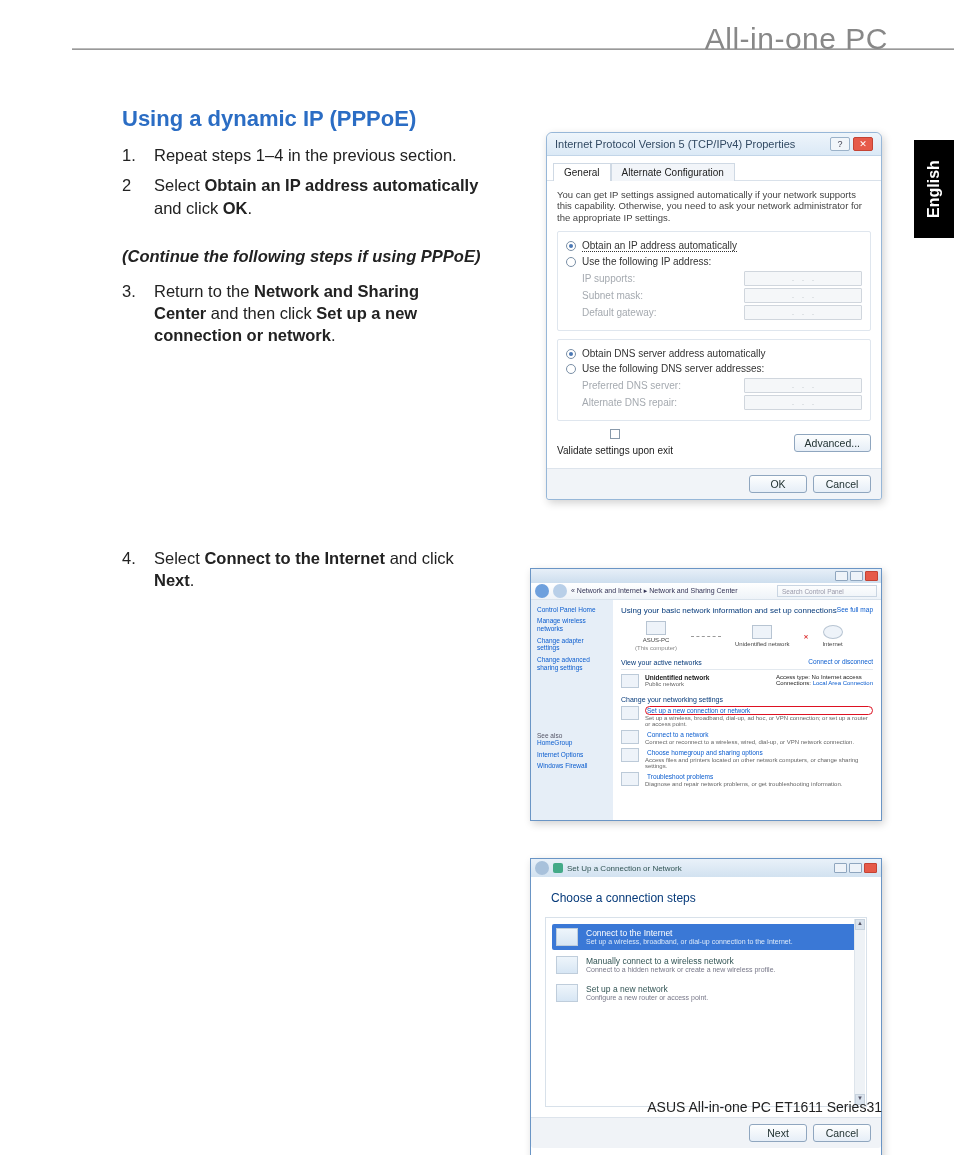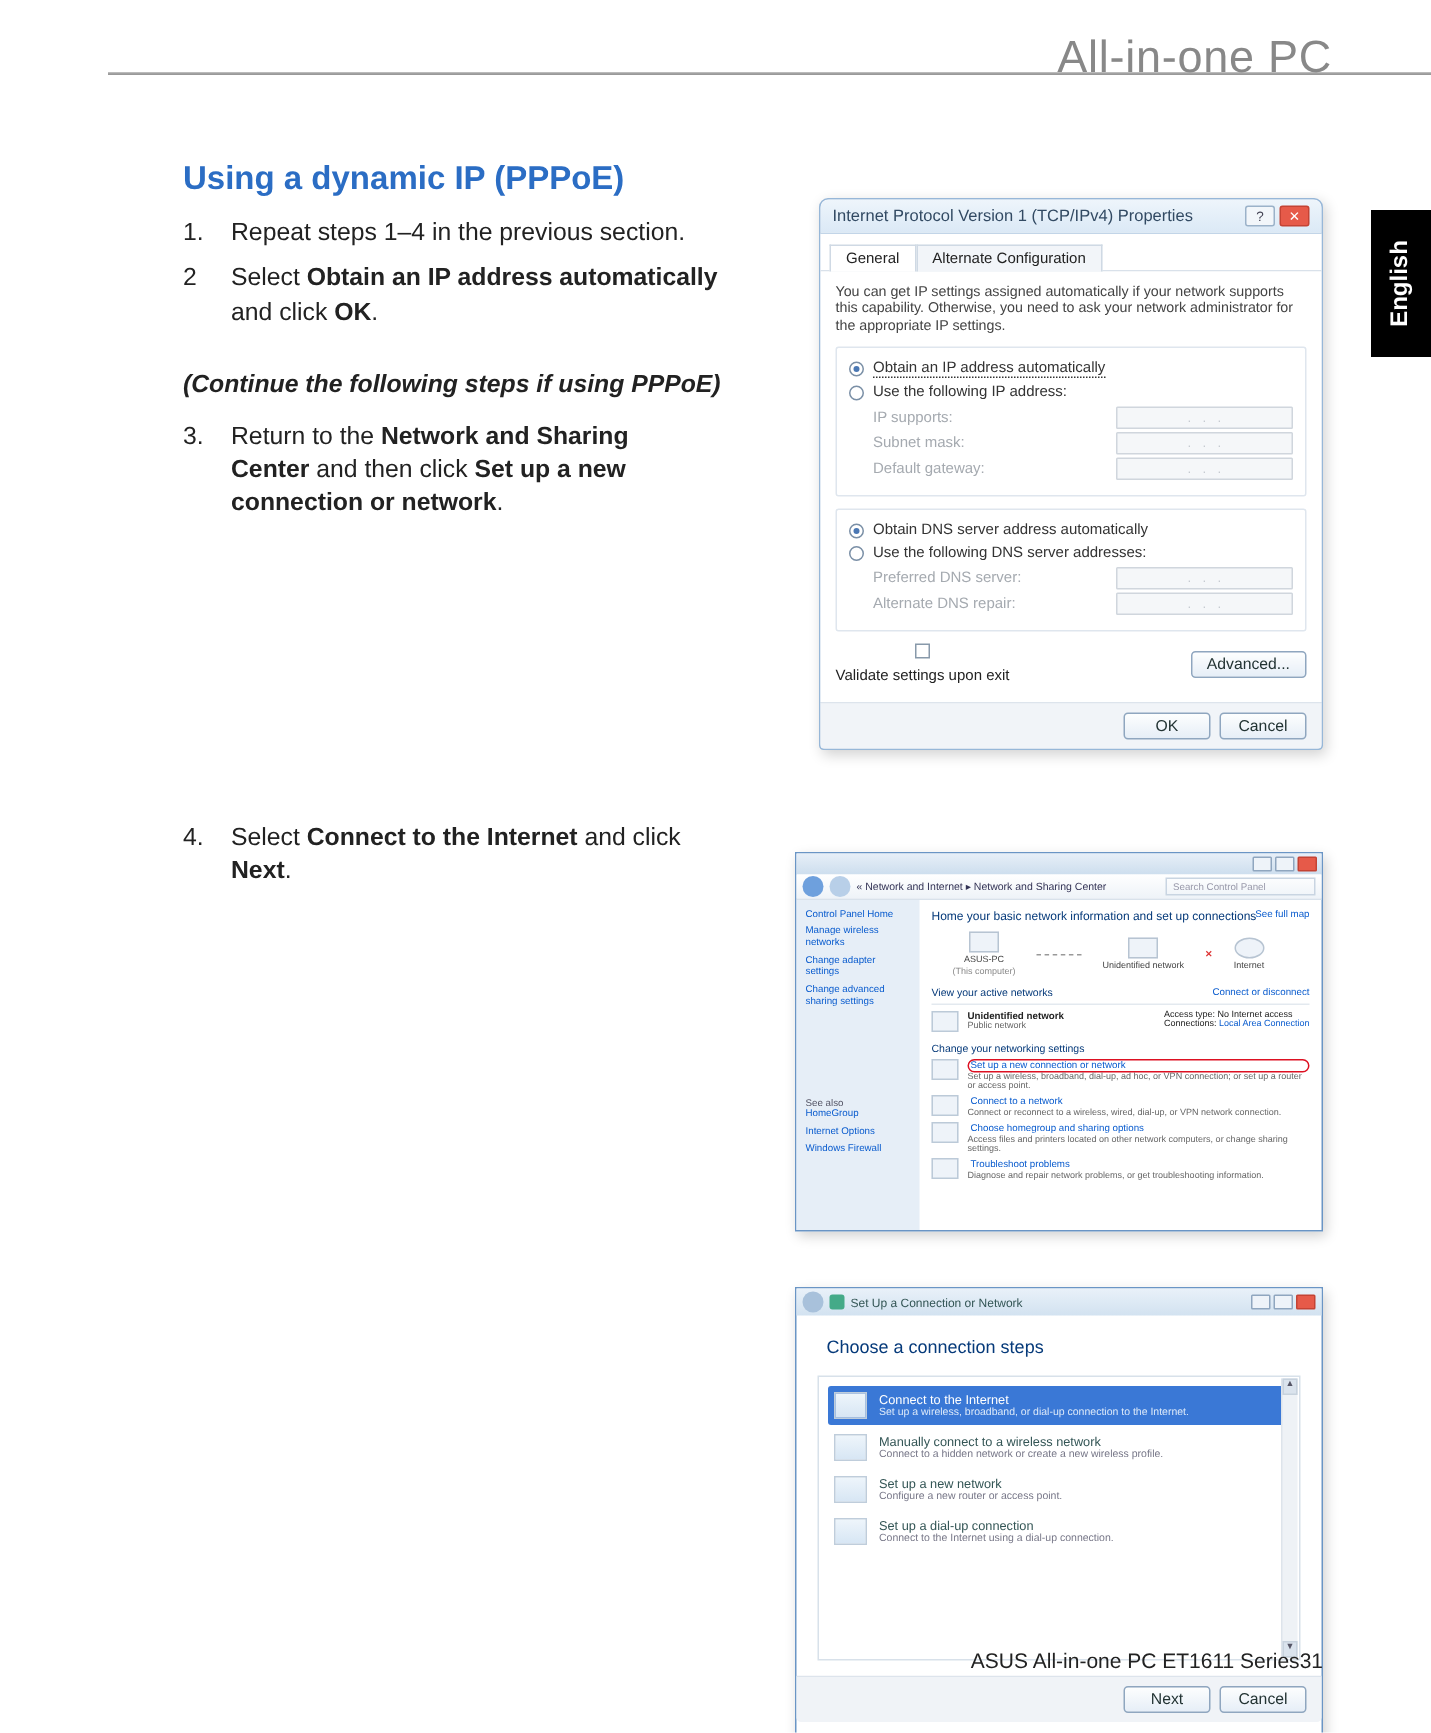--- a/index.html
+++ b/index.html
@@ -118,21 +118,21 @@
       <li>
         <span class="num">2</span>
         <span>
           <span>Select </span><span class="b">Obtain an IP address automatically</span><span> and click </span><span class="b">OK</span><span>.</span>
         </span>
       </li>
     </ul>
 
     <div class="dlg1">
       <div class="titlebar">
-        <span>Internet Protocol Version 1 (TCP/IPv4) Properties</span>
+        <span>Internet Protocol Version 5 (TCP/IPv4) Properties</span>
         <div class="winctrls">
           <div class="wbtn">?</div>
           <div class="wbtn close">✕</div>
         </div>
       </div>
       <div class="tabs">
         <div class="tab">General</div>
         <div class="tab inactive">Alternate Configuration</div>
       </div>
       <div class="body">
@@ -217,21 +217,21 @@
           <div class="hdr">Control Panel Home</div>
           <a>Manage wireless networks</a>
           <a>Change adapter settings</a>
           <a>Change advanced sharing settings</a>
           <div class="seealso">See also</div>
           <a>HomeGroup</a>
           <a>Internet Options</a>
           <a>Windows Firewall</a>
         </div>
         <div class="main2">
-          <div class="hdr-blue">Home your basic network information and set up connections</div>
+          <div class="hdr-blue">Using your basic network information and set up connections</div>
           <span class="rlink r1">See full map</span>
           <div class="neticons">
             <div class="nico">
                 <span class="i"></span>
                 <span>ASUS-PC</span>
                 <span style="color:#888">(This computer)</span>
               </div>
             <span class="nline"></span>
             <div class="nico">
                 <span class="i"></span>
@@ -326,27 +326,20 @@
                 <div class="dd">Connect to a hidden network or create a new wireless profile.</div>
               </div>
             </div>
           <div class="opt">
               <span class="ic"></span>
               <div>
                 <div class="tt">Set up a new network</div>
                 <div class="dd">Configure a new router or access point.</div>
               </div>
             </div>
-          <div class="opt">
-              <span class="ic"></span>
-              <div>
-                <div class="tt">Set up a dial-up connection</div>
-                <div class="dd">Connect to the Internet using a dial-up connection.</div>
-              </div>
-            </div>
           <div class="scrollbar">
               <div class="up">▲</div>
               <div class="dn">▼</div>
             </div>
         </div>
       </div>
       <div class="btn-row">
         <div class="w7btn">Next</div>
         <div class="w7btn">Cancel</div>
       </div>

